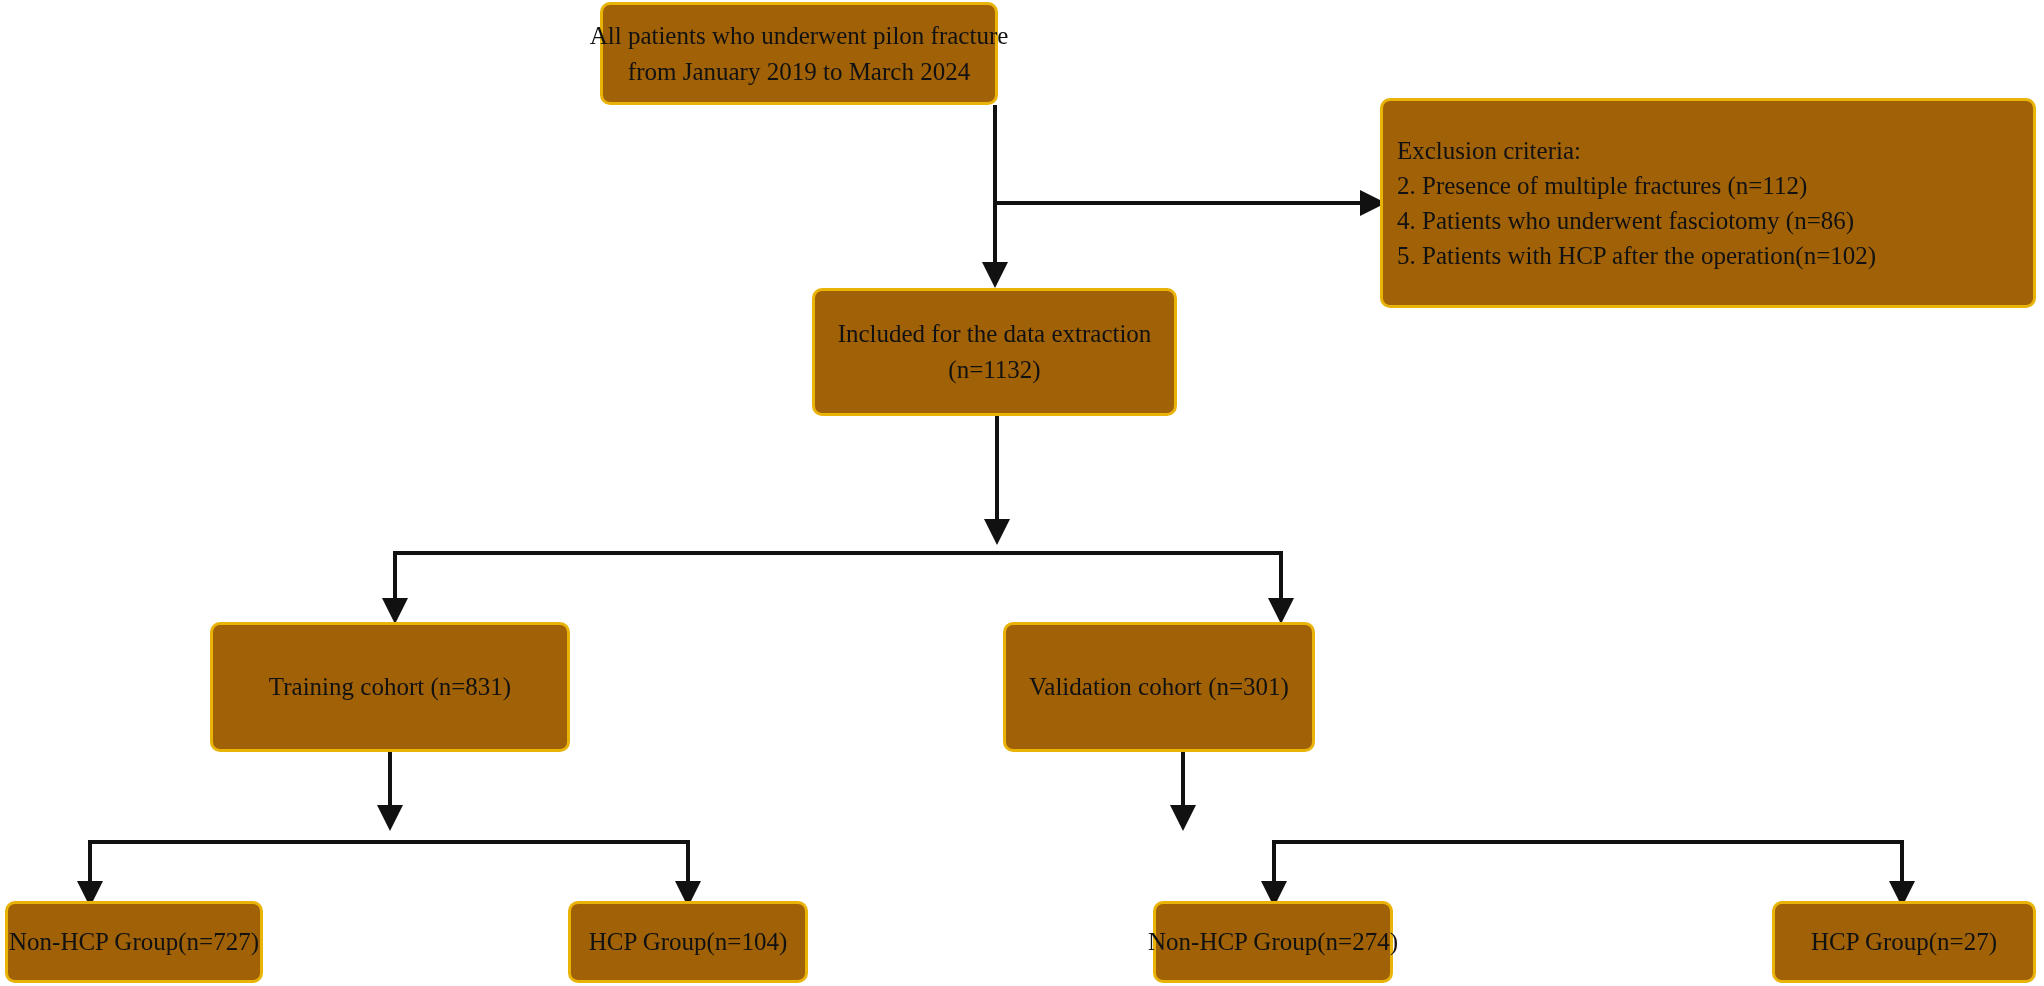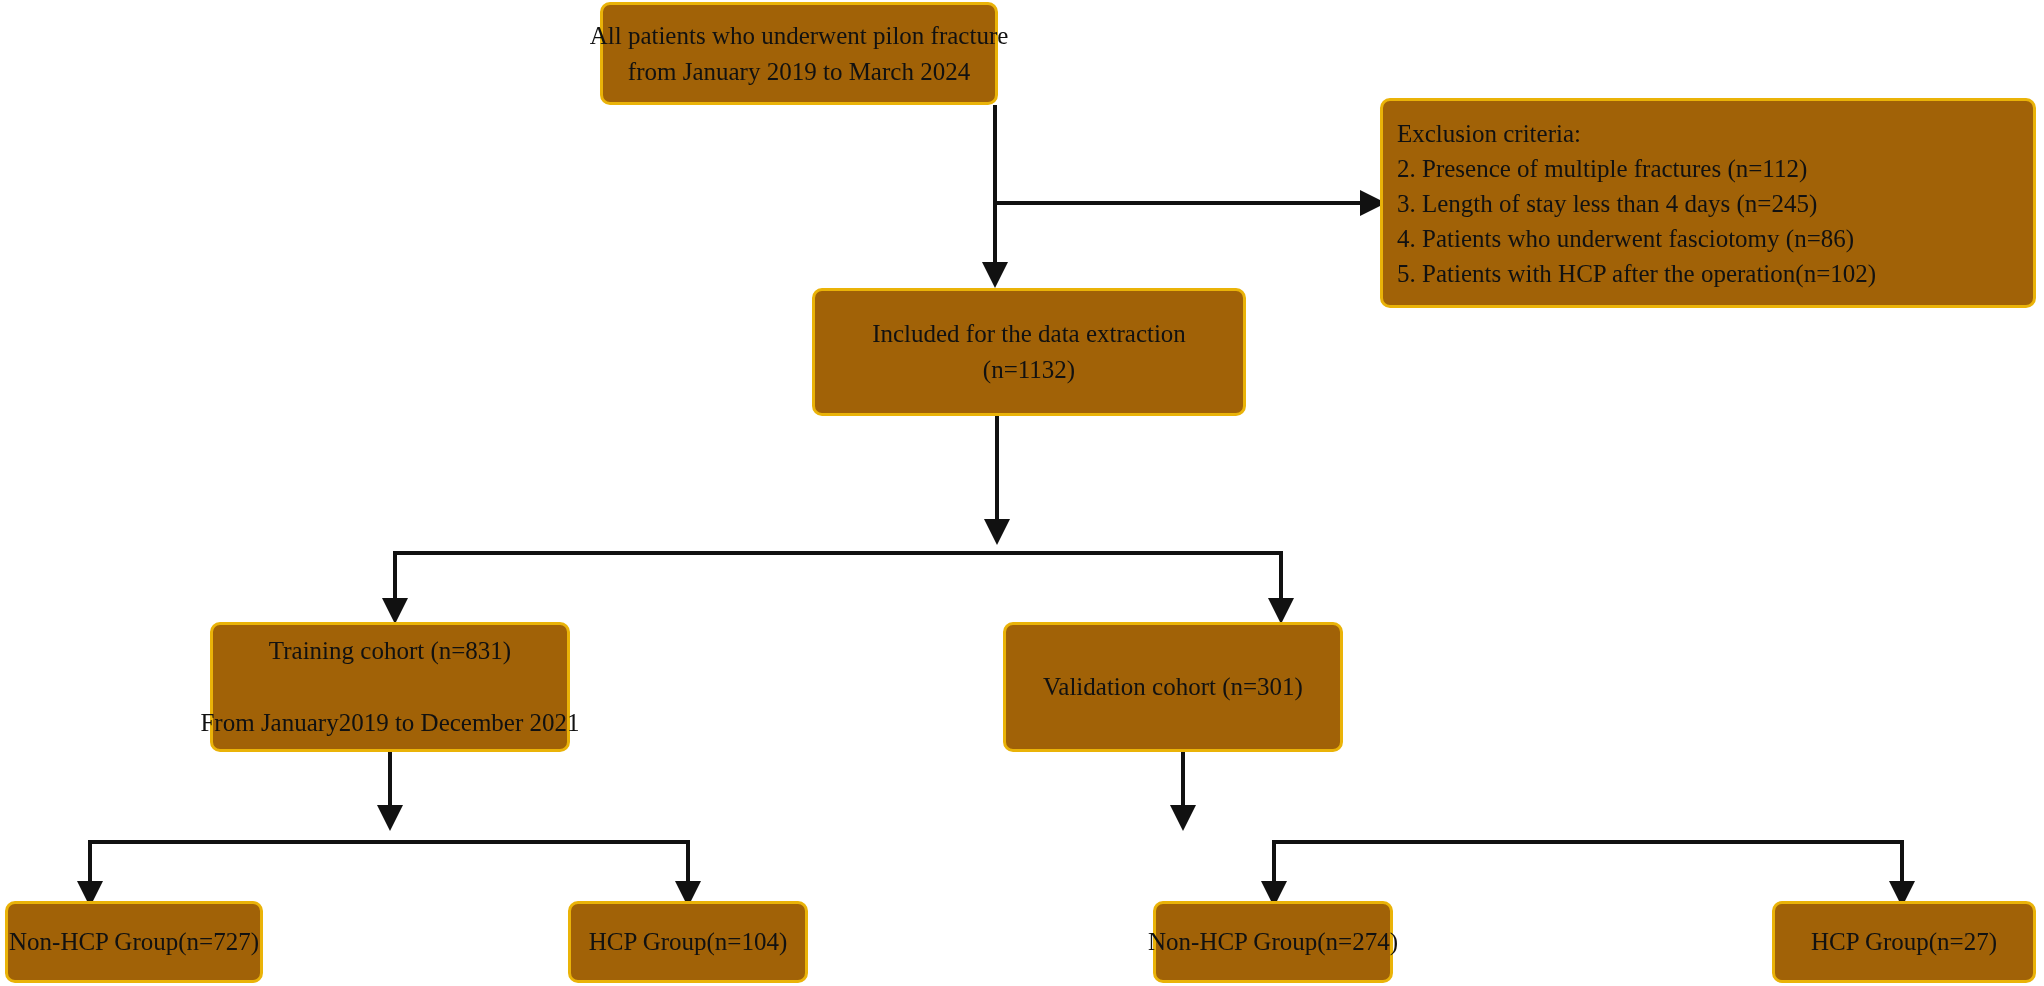--- a/index.html
+++ b/index.html
@@ -87,44 +87,42 @@
 
   <div class="line v" style="left:993px; top:105px; width:4px; height:160px;"></div>
   <div class="arrow-down" style="left:982px; top:262px;"></div>
 
   <div class="line h" style="left:995px; top:201px; width:385px; height:4px;"></div>
   <div class="arrow-right" style="left:1360px; top:190px;"></div>
 
   <div class="node left" style="left:1380px; top:98px; width:656px; height:210px;">
     <span class="tline fs-excl">Exclusion criteria:</span>
     <span class="tline fs-excl">2. Presence of multiple fractures (n=112)</span>
-    <span class="tline fs-excl">3. Length of stay less than 4 days (n=245)</span>
     <span class="tline fs-excl">4. Patients who underwent fasciotomy (n=86)</span>
     <span class="tline fs-excl">5. Patients with HCP after the operation(n=102)</span>
   </div>
 
-  <div class="node centered" style="left:812px; top:288px; width:434px; height:128px;">
+  <div class="node centered" style="left:812px; top:288px; width:365px; height:128px;">
     <span class="tline fs-body">Included for the data extraction</span>
     <span class="tline fs-body">(n=1132)</span>
   </div>
 
   <div class="line v" style="left:995px; top:416px; width:4px; height:106px;"></div>
   <div class="arrow-down" style="left:984px; top:519px;"></div>
   <div class="line h" style="left:393px; top:551px; width:890px; height:4px;"></div>
   <div class="line v" style="left:393px; top:551px; width:4px; height:52px;"></div>
   <div class="arrow-down" style="left:382px; top:598px;"></div>
   <div class="line v" style="left:1279px; top:551px; width:4px; height:52px;"></div>
   <div class="arrow-down" style="left:1268px; top:598px;"></div>
 
   <div class="node centered" style="left:210px; top:622px; width:360px; height:130px;gap:36px;">
     <span class="tline fs-body">Training cohort (n=831)</span>
-    <span class="tline fs-body">From January2019 to December 2021</span>
   </div>
 
-  <div class="node centered" style="left:1003px; top:622px; width:340px; height:130px;">
+  <div class="node centered" style="left:1003px; top:622px; width:312px; height:130px;">
     <span class="tline fs-body">Validation cohort (n=301)</span>
   </div>
 
   <div class="line v" style="left:388px; top:752px; width:4px; height:56px;"></div>
   <div class="arrow-down" style="left:377px; top:805px;"></div>
   <div class="line h" style="left:88px; top:840px; width:602px; height:4px;"></div>
   <div class="line v" style="left:88px; top:840px; width:4px; height:46px;"></div>
   <div class="arrow-down" style="left:77px; top:881px;"></div>
   <div class="line v" style="left:686px; top:840px; width:4px; height:46px;"></div>
   <div class="arrow-down" style="left:675px; top:881px;"></div>

